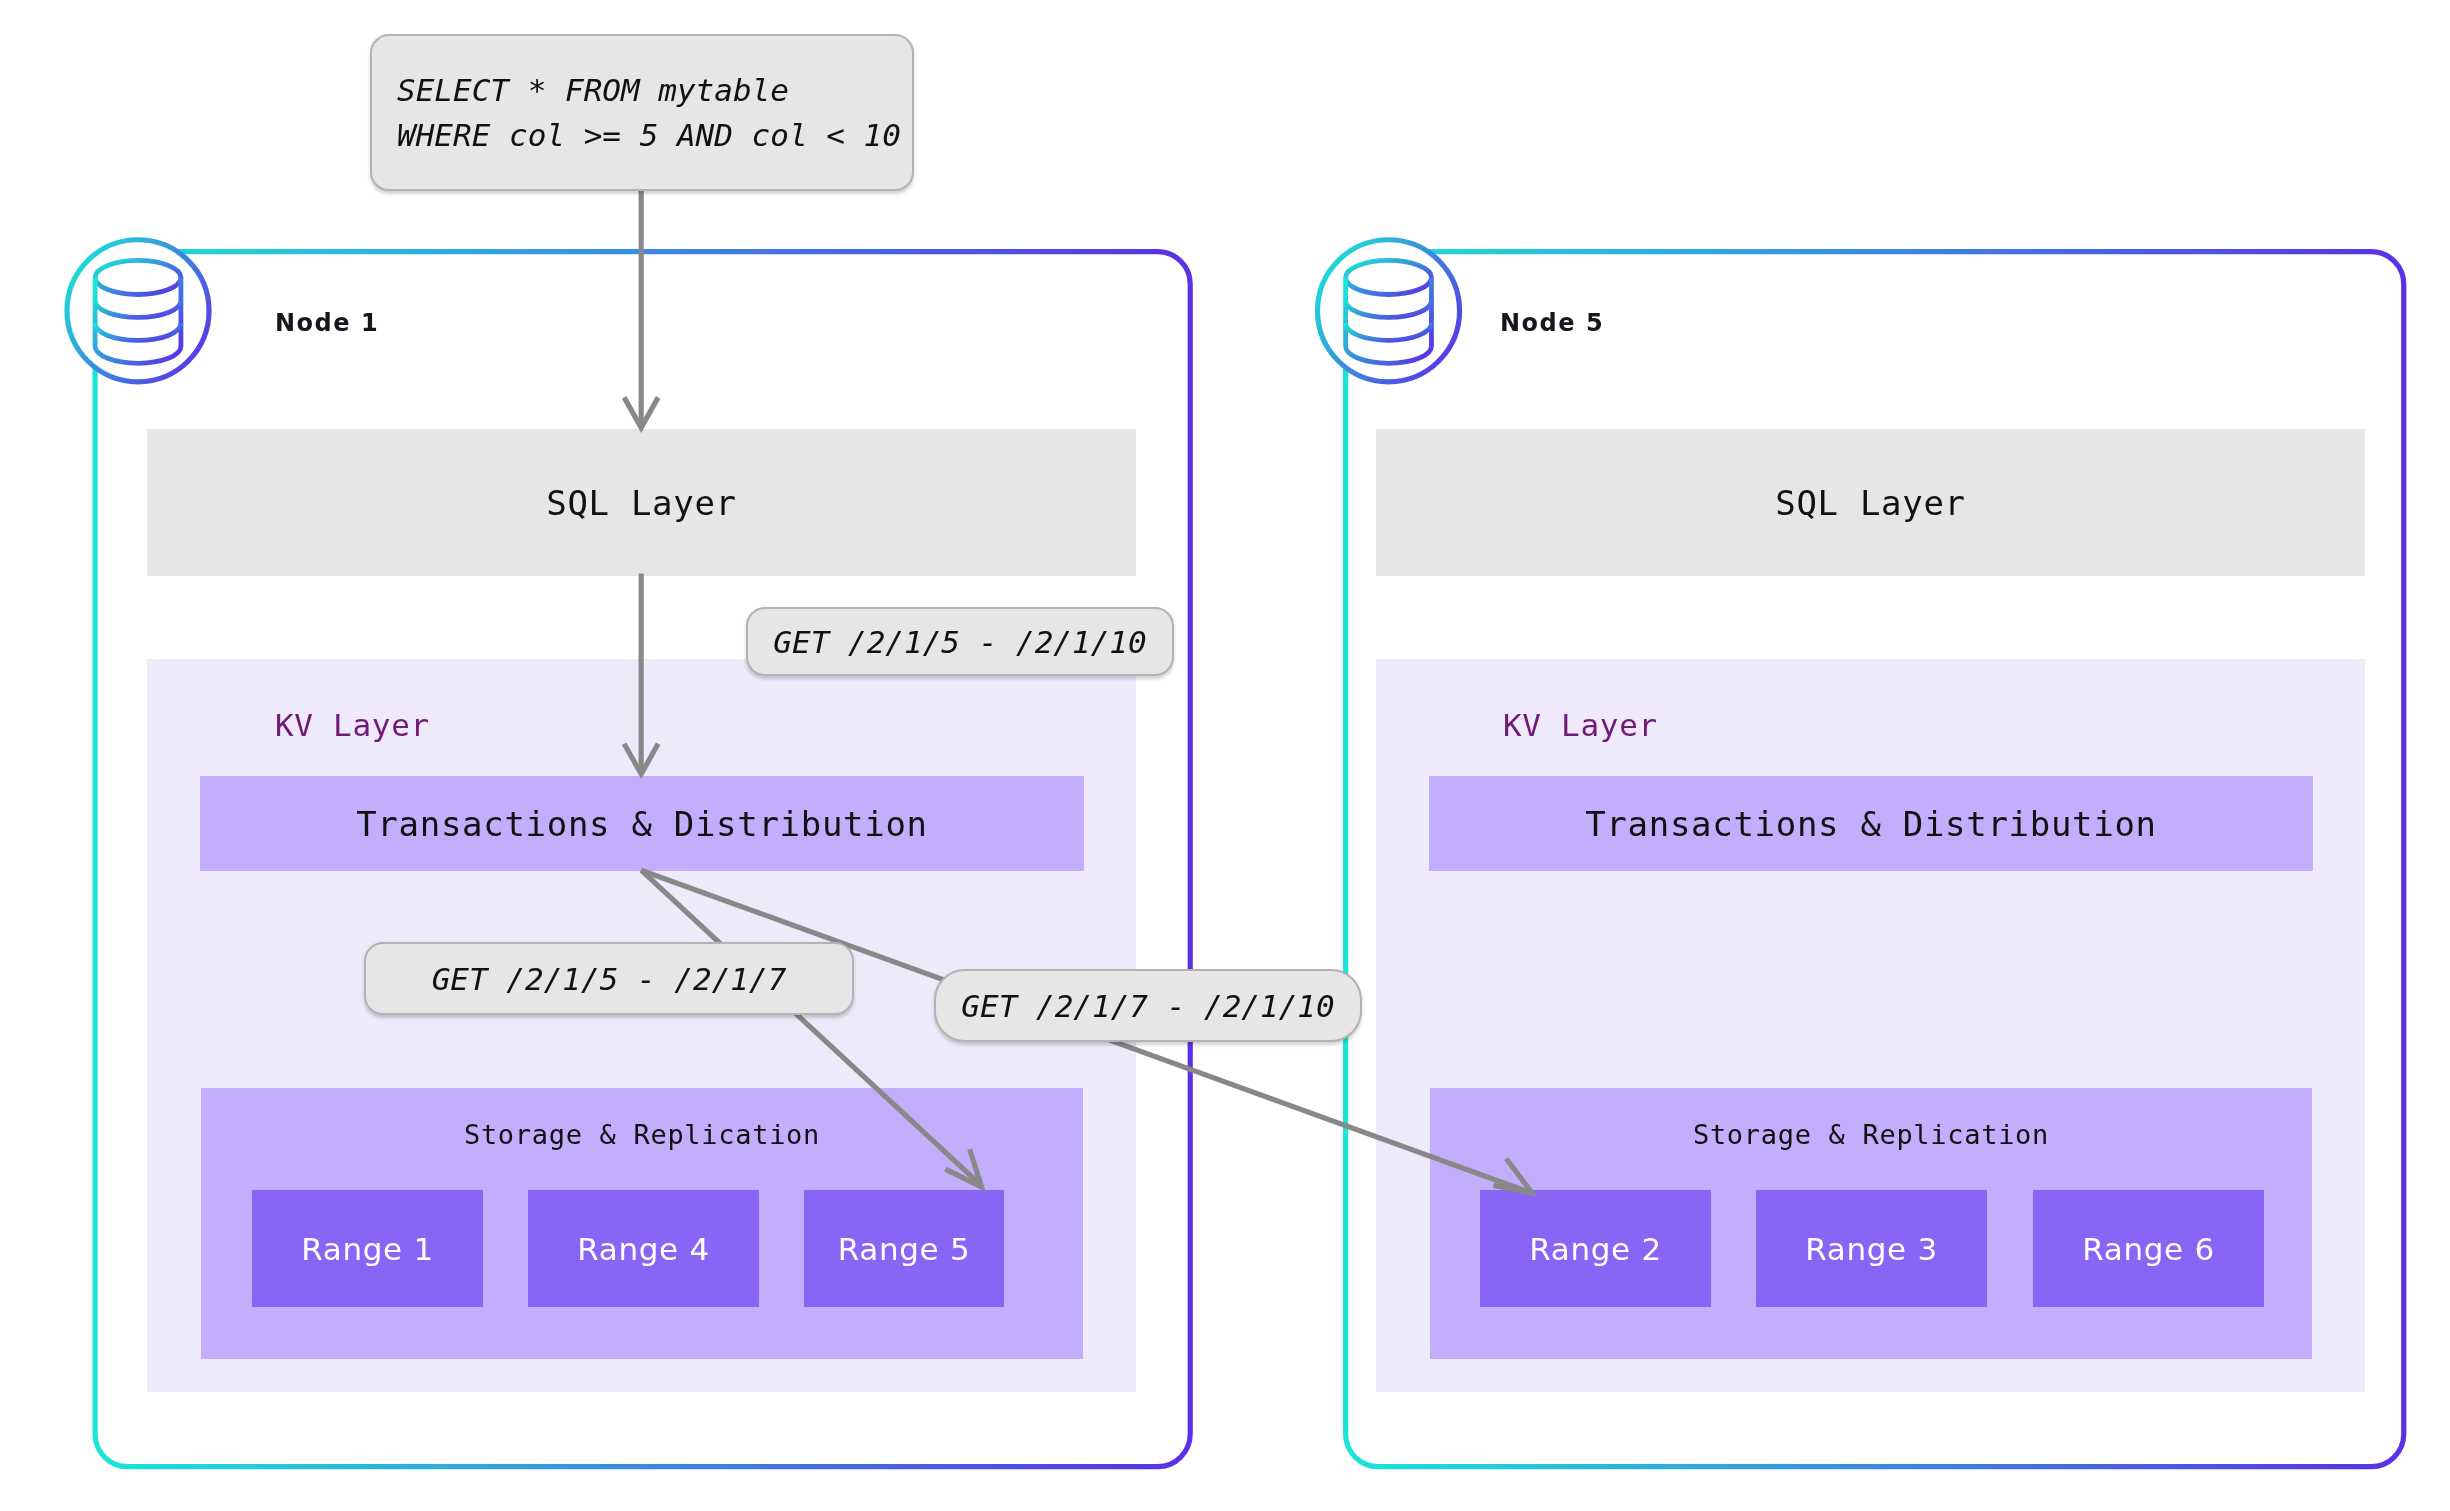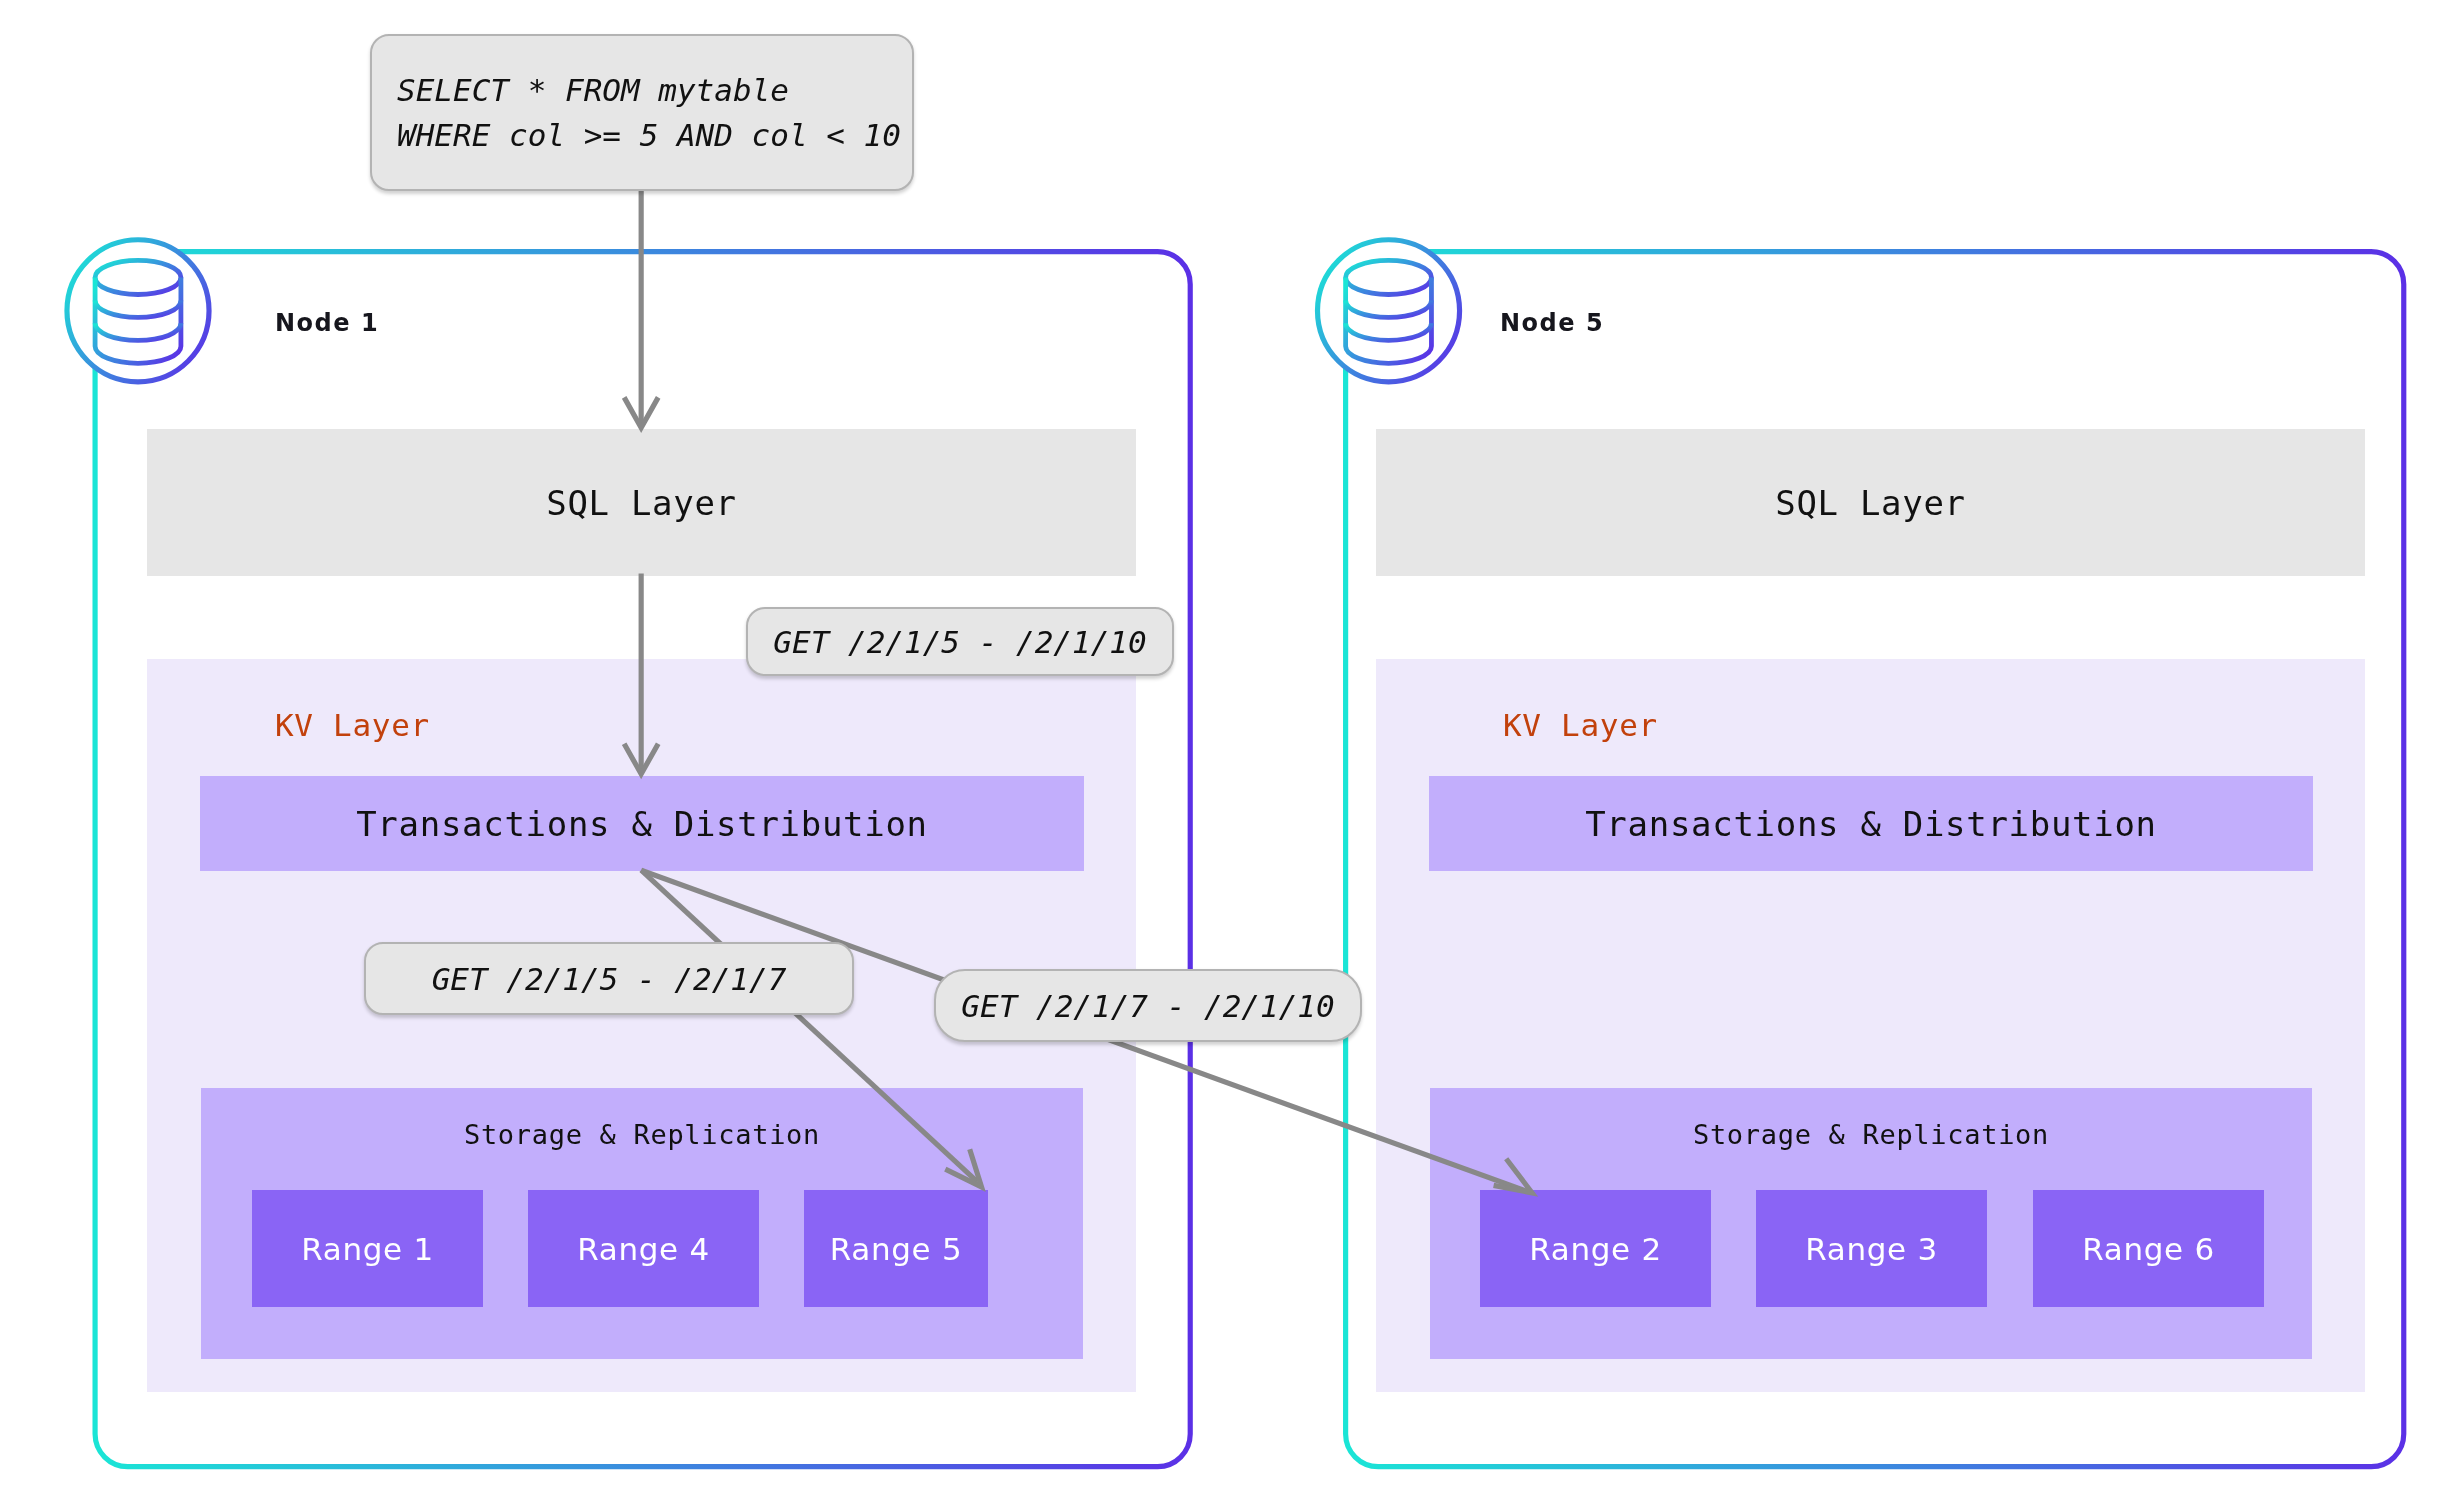--- a/index.html
+++ b/index.html
@@ -52,21 +52,21 @@
   }
   .kv-panel {
     position: absolute;
     z-index: 6;
     background: #eee9fb;
   }
   .kv-label {
     position: absolute;
     z-index: 8;
     font-size: 31px;
-    color: #c2410c;
+    color: #701a75;
     letter-spacing: 0.7px;
     white-space: nowrap;
   }
   .txn-bar {
     position: absolute;
     z-index: 8;
     background: #c2aefc;
     display: flex;
     align-items: center;
     justify-content: center;
@@ -217,21 +217,21 @@
   <div class="kv-label" style="left:275px; top:707px;">KV Layer</div>
 
   <div class="txn-bar" style="left:200px; top:776px; width:884px; height:95px;">Transactions &amp; Distribution</div>
 
   <div class="storage-panel" style="left:201px; top:1088px; width:882px; height:271px;"></div>
 
   <div class="storage-title" style="left:201px; top:1119px; width:882px;">Storage &amp; Replication</div>
 
   <div class="range-box" style="left:252px; top:1190px; width:231px; height:117px;">Range 1</div>
   <div class="range-box" style="left:528px; top:1190px; width:231px; height:117px;">Range 4</div>
-  <div class="range-box" style="left:804px; top:1190px; width:184px; height:117px;">Range 5</div>
+  <div class="range-box" style="left:804px; top:1190px; width:200px; height:117px;">Range 5</div>
 
   <div class="node-title" style="left:1500px; top:309px;">Node 5</div>
 
   <div class="sql-layer" style="left:1376px; top:429px; width:989px; height:147px;">SQL Layer</div>
 
   <div class="kv-panel" style="left:1376px; top:659px; width:989px; height:733px;"></div>
 
   <div class="kv-label" style="left:1503px; top:707px;">KV Layer</div>
 
   <div class="txn-bar" style="left:1429px; top:776px; width:884px; height:95px;">Transactions &amp; Distribution</div>

